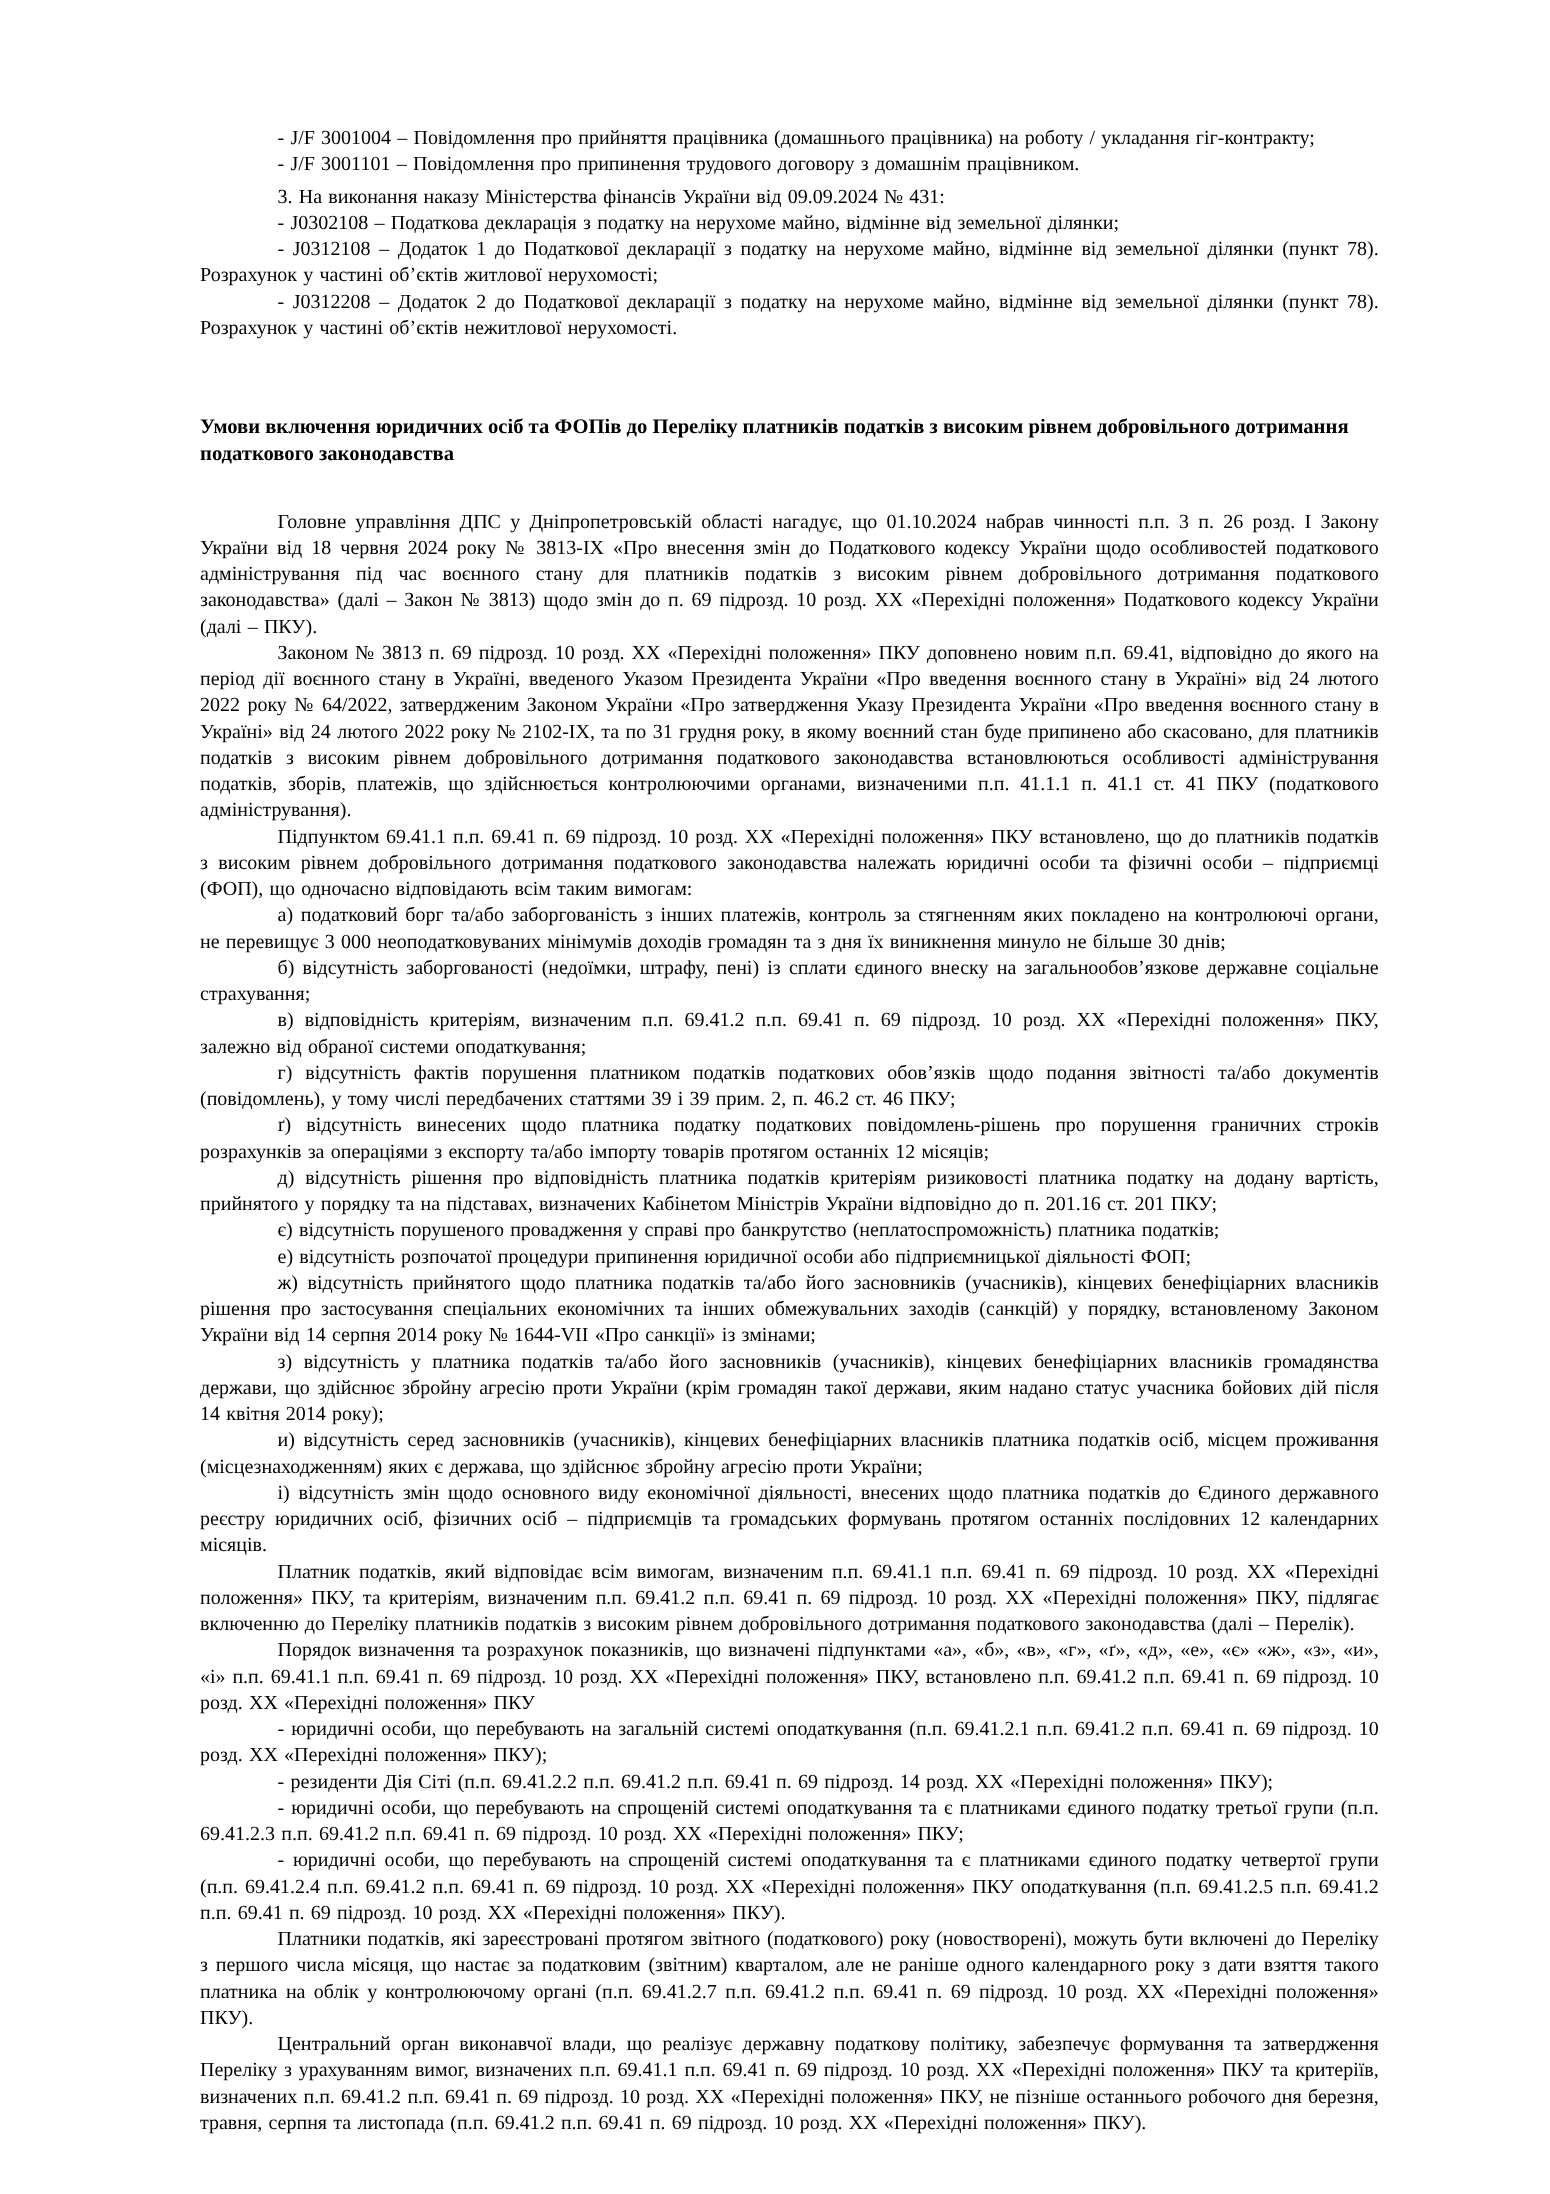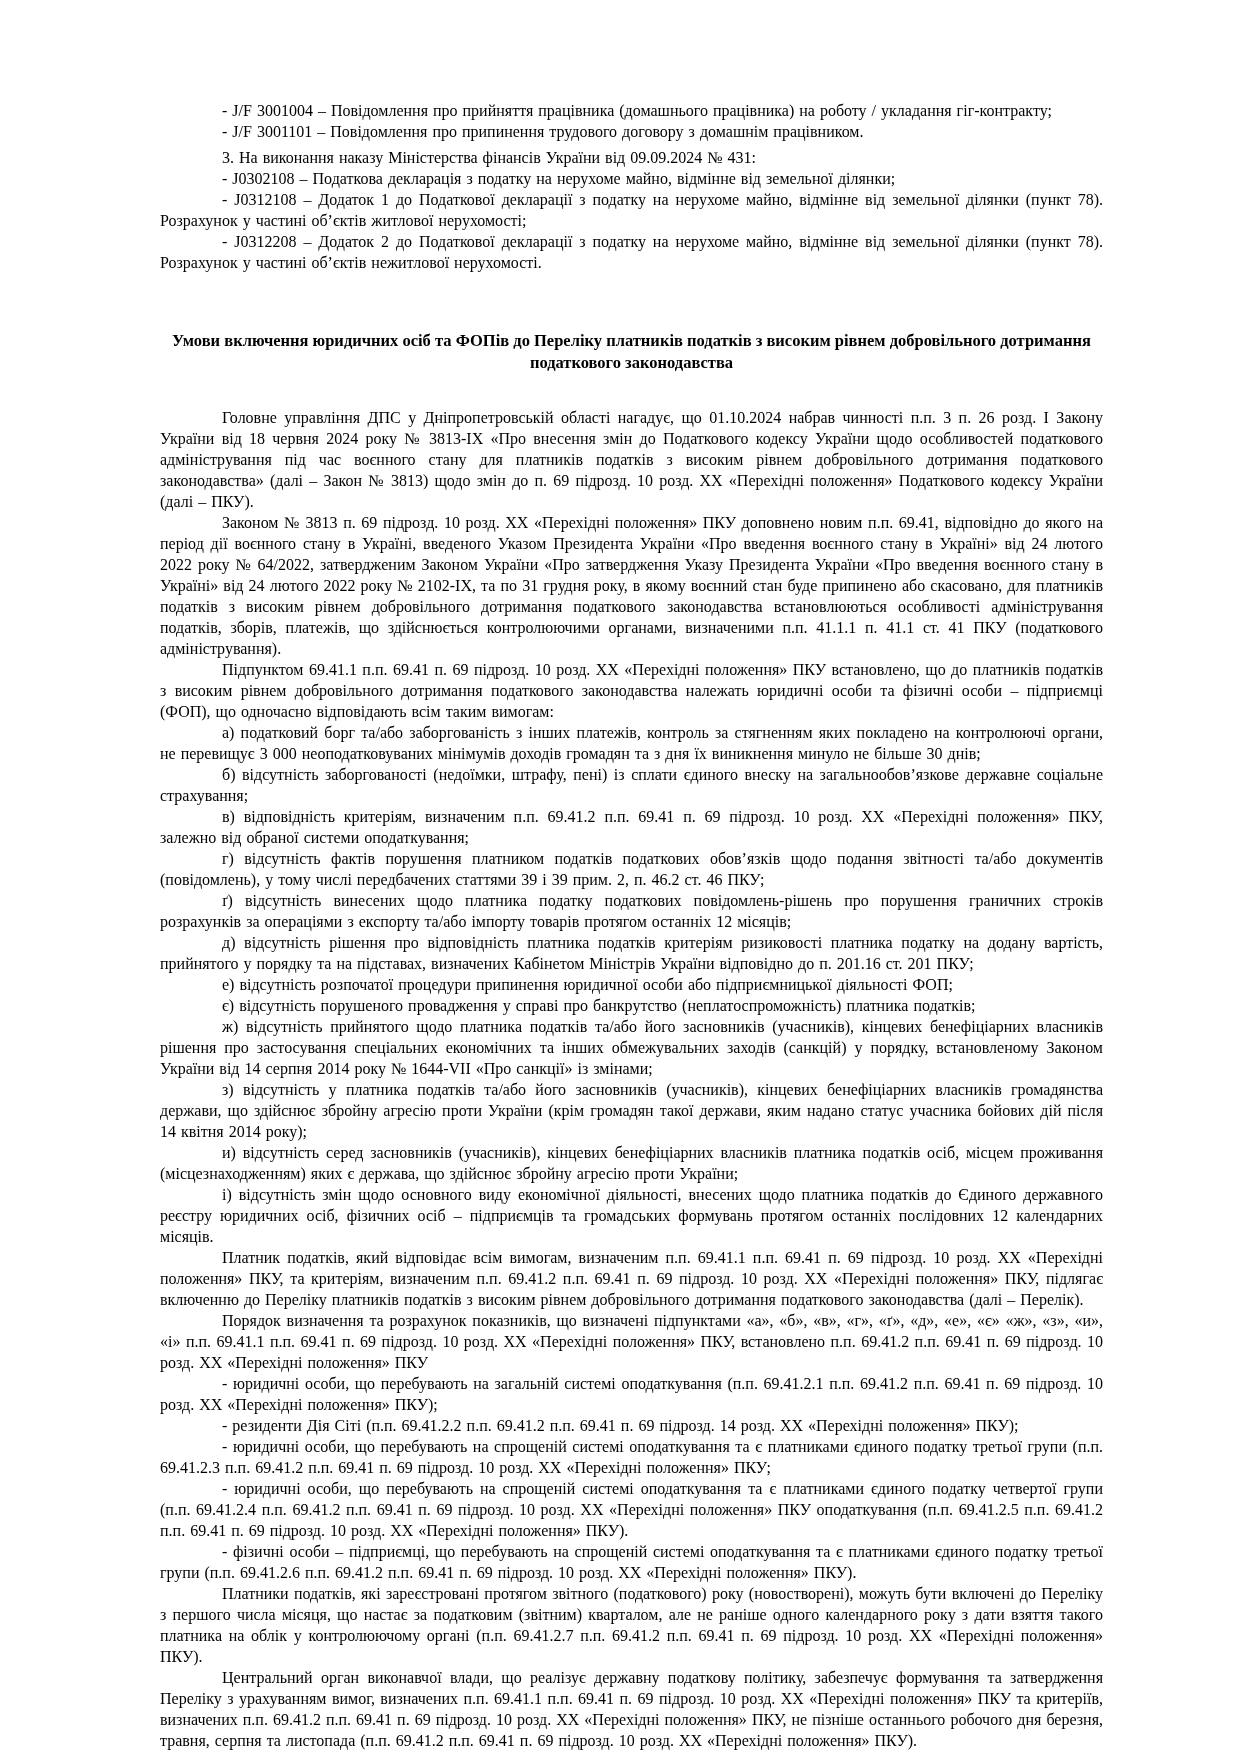--- a/index.html
+++ b/index.html
@@ -30,21 +30,21 @@
     word-spacing: 1px;
   }
   p.gap-before {
     margin-top: 5px;
   }
   h1.heading {
     margin: 57px 0 33px 0;
     font-size: 16.5px;
     line-height: 22px;
     font-weight: bold;
-    text-align: center;
+    text-align: left;
     text-indent: 0;
   }
 </style>
 </head>
 <body>
 
 <div class="page">
   <div>
       <p class="line">- J/F 3001004 – Повідомлення про прийняття працівника (домашнього працівника) на роботу / укладання гіг-контракту;</p>
       <p class="line">- J/F 3001101 – Повідомлення про припинення трудового договору з домашнім працівником.</p>
@@ -57,29 +57,28 @@
   <div>
       <p class="line">Головне управління ДПС у Дніпропетровській області нагадує, що 01.10.2024 набрав чинності п.п. 3 п. 26 розд. І Закону України від 18 червня 2024 року № 3813-ІХ «Про внесення змін до Податкового кодексу України щодо особливостей податкового адміністрування під час воєнного стану для платників податків з високим рівнем добровільного дотримання податкового законодавства» (далі – Закон № 3813) щодо змін до п. 69 підрозд. 10 розд. ХХ «Перехідні положення» Податкового кодексу України (далі – ПКУ).</p>
       <p class="line">Законом № 3813 п. 69 підрозд. 10 розд. ХХ «Перехідні положення» ПКУ доповнено новим п.п. 69.41, відповідно до якого на період дії воєнного стану в Україні, введеного Указом Президента України «Про введення воєнного стану в Україні» від 24 лютого 2022 року № 64/2022, затвердженим Законом України «Про затвердження Указу Президента України «Про введення воєнного стану в Україні» від 24 лютого 2022 року № 2102-ІХ, та по 31 грудня року, в якому воєнний стан буде припинено або скасовано, для платників податків з високим рівнем добровільного дотримання податкового законодавства встановлюються особливості адміністрування податків, зборів, платежів, що здійснюється контролюючими органами, визначеними п.п. 41.1.1 п. 41.1 ст. 41 ПКУ (податкового адміністрування).</p>
       <p class="line">Підпунктом 69.41.1 п.п. 69.41 п. 69 підрозд. 10 розд. ХХ «Перехідні положення» ПКУ встановлено, що до платників податків з високим рівнем добровільного дотримання податкового законодавства належать юридичні особи та фізичні особи – підприємці (ФОП), що одночасно відповідають всім таким вимогам:</p>
       <p class="line">а) податковий борг та/або заборгованість з інших платежів, контроль за стягненням яких покладено на контролюючі органи, не перевищує 3 000 неоподатковуваних мінімумів доходів громадян та з дня їх виникнення минуло не більше 30 днів;</p>
       <p class="line">б) відсутність заборгованості (недоїмки, штрафу, пені) із сплати єдиного внеску на загальнообов’язкове державне соціальне страхування;</p>
       <p class="line">в) відповідність критеріям, визначеним п.п. 69.41.2 п.п. 69.41 п. 69 підрозд. 10 розд. ХХ «Перехідні положення» ПКУ, залежно від обраної системи оподаткування;</p>
       <p class="line">г) відсутність фактів порушення платником податків податкових обов’язків щодо подання звітності та/або документів (повідомлень), у тому числі передбачених статтями 39 і 39 прим. 2, п. 46.2 ст. 46 ПКУ;</p>
       <p class="line">ґ) відсутність винесених щодо платника податку податкових повідомлень-рішень про порушення граничних строків розрахунків за операціями з експорту та/або імпорту товарів протягом останніх 12 місяців;</p>
       <p class="line">д) відсутність рішення про відповідність платника податків критеріям ризиковості платника податку на додану вартість, прийнятого у порядку та на підставах, визначених Кабінетом Міністрів України відповідно до п. 201.16 ст. 201 ПКУ;</p>
+      <p class="line">є) відсутність порушеного провадження у справі про банкрутство (неплатоспроможність) платника податків;</p>
       <p class="line">е) відсутність розпочатої процедури припинення юридичної особи або підприємницької діяльності ФОП;</p>
-      <p class="line">є) відсутність порушеного провадження у справі про банкрутство (неплатоспроможність) платника податків;</p>
       <p class="line">ж) відсутність прийнятого щодо платника податків та/або його засновників (учасників), кінцевих бенефіціарних власників рішення про застосування спеціальних економічних та інших обмежувальних заходів (санкцій) у порядку, встановленому Законом України від 14 серпня 2014 року № 1644-VII «Про санкції» із змінами;</p>
       <p class="line">з) відсутність у платника податків та/або його засновників (учасників), кінцевих бенефіціарних власників громадянства держави, що здійснює збройну агресію проти України (крім громадян такої держави, яким надано статус учасника бойових дій після 14 квітня 2014 року);</p>
       <p class="line">и) відсутність серед засновників (учасників), кінцевих бенефіціарних власників платника податків осіб, місцем проживання (місцезнаходженням) яких є держава, що здійснює збройну агресію проти України;</p>
       <p class="line">і) відсутність змін щодо основного виду економічної діяльності, внесених щодо платника податків до Єдиного державного реєстру юридичних осіб, фізичних осіб – підприємців та громадських формувань протягом останніх послідовних 12 календарних місяців.</p>
       <p class="line">Платник податків, який відповідає всім вимогам, визначеним п.п. 69.41.1 п.п. 69.41 п. 69 підрозд. 10 розд. ХХ «Перехідні положення» ПКУ, та критеріям, визначеним п.п. 69.41.2 п.п. 69.41 п. 69 підрозд. 10 розд. ХХ «Перехідні положення» ПКУ, підлягає включенню до Переліку платників податків з високим рівнем добровільного дотримання податкового законодавства (далі – Перелік).</p>
       <p class="line">Порядок визначення та розрахунок показників, що визначені підпунктами «а», «б», «в», «г», «ґ», «д», «е», «є» «ж», «з», «и», «і» п.п. 69.41.1 п.п. 69.41 п. 69 підрозд. 10 розд. ХХ «Перехідні положення» ПКУ, встановлено п.п. 69.41.2 п.п. 69.41 п. 69 підрозд. 10 розд. ХХ «Перехідні положення» ПКУ</p>
       <p class="line">- юридичні особи, що перебувають на загальній системі оподаткування (п.п. 69.41.2.1 п.п. 69.41.2 п.п. 69.41 п. 69 підрозд. 10 розд. ХХ «Перехідні положення» ПКУ);</p>
       <p class="line">- резиденти Дія Сіті (п.п. 69.41.2.2 п.п. 69.41.2 п.п. 69.41 п. 69 підрозд. 14 розд. ХХ «Перехідні положення» ПКУ);</p>
       <p class="line">- юридичні особи, що перебувають на спрощеній системі оподаткування та є платниками єдиного податку третьої групи (п.п. 69.41.2.3 п.п. 69.41.2 п.п. 69.41 п. 69 підрозд. 10 розд. ХХ «Перехідні положення» ПКУ;</p>
       <p class="line">- юридичні особи, що перебувають на спрощеній системі оподаткування та є платниками єдиного податку четвертої групи (п.п. 69.41.2.4 п.п. 69.41.2 п.п. 69.41 п. 69 підрозд. 10 розд. ХХ «Перехідні положення» ПКУ оподаткування (п.п. 69.41.2.5 п.п. 69.41.2 п.п. 69.41 п. 69 підрозд. 10 розд. ХХ «Перехідні положення» ПКУ).</p>
-      <p class="line">- фізичні особи – підприємці, що перебувають на спрощеній системі оподаткування та є платниками єдиного податку третьої групи (п.п. 69.41.2.6 п.п. 69.41.2 п.п. 69.41 п. 69 підрозд. 10 розд. ХХ «Перехідні положення» ПКУ).</p>
       <p class="line">Платники податків, які зареєстровані протягом звітного (податкового) року (новостворені), можуть бути включені до Переліку з першого числа місяця, що настає за податковим (звітним) кварталом, але не раніше одного календарного року з дати взяття такого платника на облік у контролюючому органі (п.п. 69.41.2.7 п.п. 69.41.2 п.п. 69.41 п. 69 підрозд. 10 розд. ХХ «Перехідні положення» ПКУ).</p>
       <p class="line">Центральний орган виконавчої влади, що реалізує державну податкову політику, забезпечує формування та затвердження Переліку з урахуванням вимог, визначених п.п. 69.41.1 п.п. 69.41 п. 69 підрозд. 10 розд. ХХ «Перехідні положення» ПКУ та критеріїв, визначених п.п. 69.41.2 п.п. 69.41 п. 69 підрозд. 10 розд. ХХ «Перехідні положення» ПКУ, не пізніше останнього робочого дня березня, травня, серпня та листопада (п.п. 69.41.2 п.п. 69.41 п. 69 підрозд. 10 розд. ХХ «Перехідні положення» ПКУ).</p>
     </div>
 </div>
 
 </body></html>

